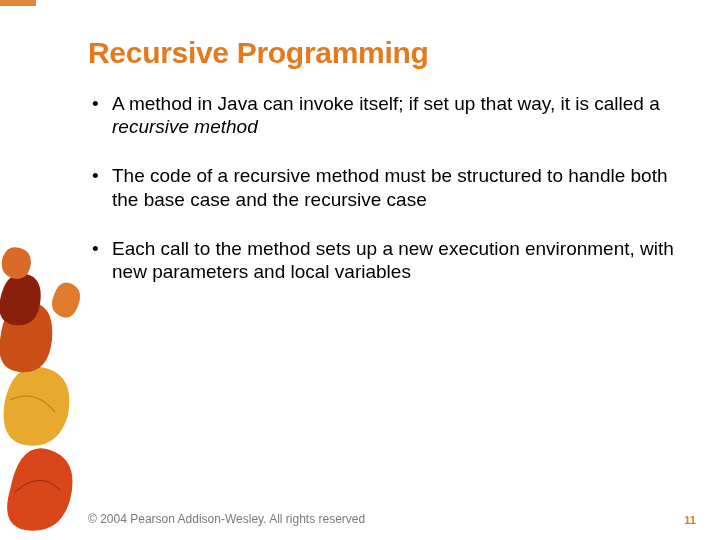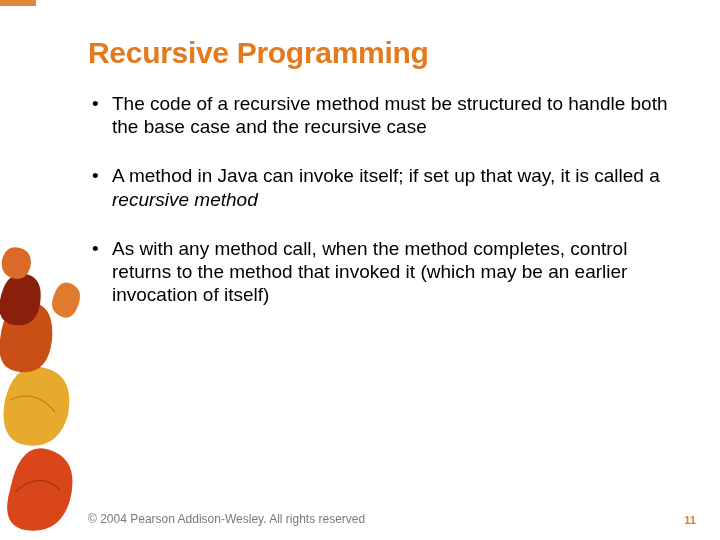--- a/index.html
+++ b/index.html
@@ -30,26 +30,26 @@
     <path d="M0 100 Q 4 60 30 62 Q 55 64 52 100 Q 48 135 20 132 Q -4 130 0 100 Z" fill="#c94f17"></path>
     <path d="M0 60 Q 6 30 26 34 Q 44 38 40 64 Q 36 88 14 85 Q -4 82 0 60 Z" fill="#8a1f0b"></path>
     <path d="M54 55 Q 60 38 72 44 Q 84 50 78 66 Q 72 82 60 76 Q 48 70 54 55 Z" fill="#e07a2d"></path>
     <path d="M2 20 Q 6 4 20 8 Q 34 12 30 28 Q 26 42 12 38 Q 0 34 2 20 Z" fill="#d96a27"></path>
   </svg>
 
   <div class="content">
     <h1 class="title">Recursive Programming</h1>
     <ul class="bullets">
       <li>
+        <span>A method in Java can invoke itself;  if set up that way, it is called a </span><span class="italic">recursive method</span><span></span>
+      </li>
+      <li>
         <span>The code of a recursive method must be structured to handle both the base case and the recursive case</span><span class="italic"></span><span></span>
       </li>
       <li>
-        <span>A method in Java can invoke itself;  if set up that way, it is called a </span><span class="italic">recursive method</span><span></span>
-      </li>
-      <li>
-        <span>As with any method call, when the method completes, control returns to the method that invoked it (which may be an earlier invocation of itself)</span><span class="italic"></span><span></span>
+        <span>Each call to the method sets up a new execution environment, with new parameters and local variables</span><span class="italic"></span><span></span>
       </li>
     </ul>
   </div>
 
   <div class="footer-left">© 2004 Pearson Addison-Wesley. All rights reserved</div>
   <div class="footer-right">11</div>
 </div>
 
 </body></html>

